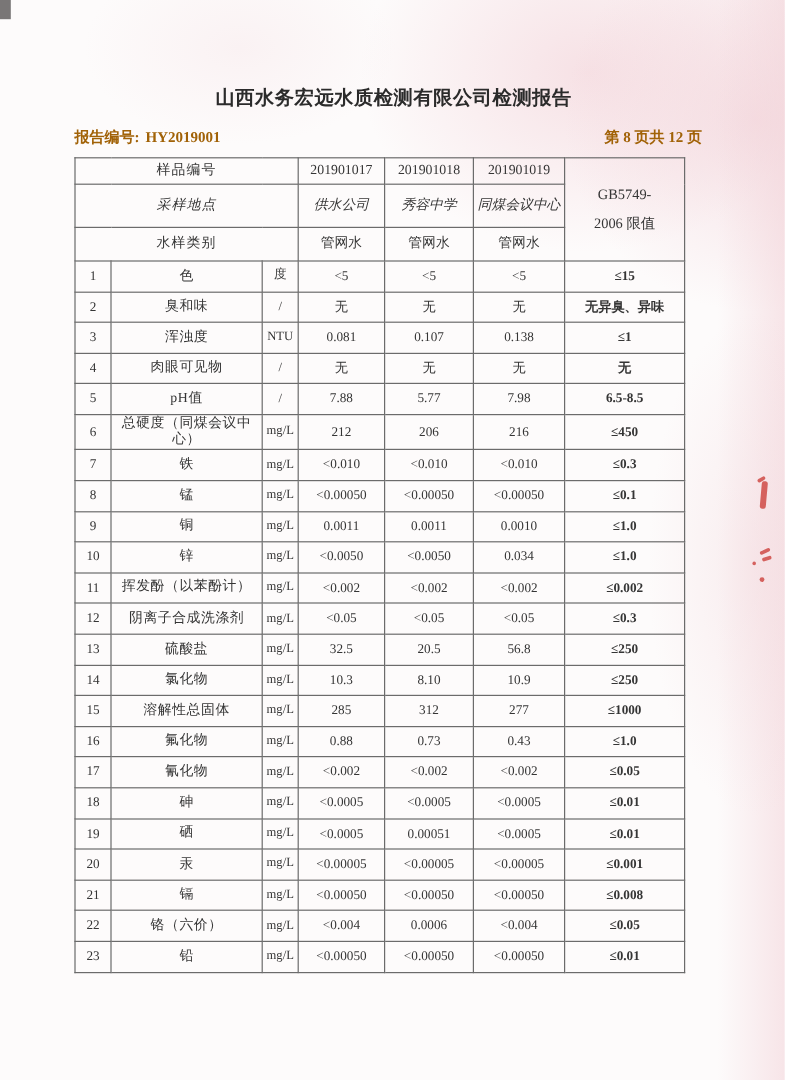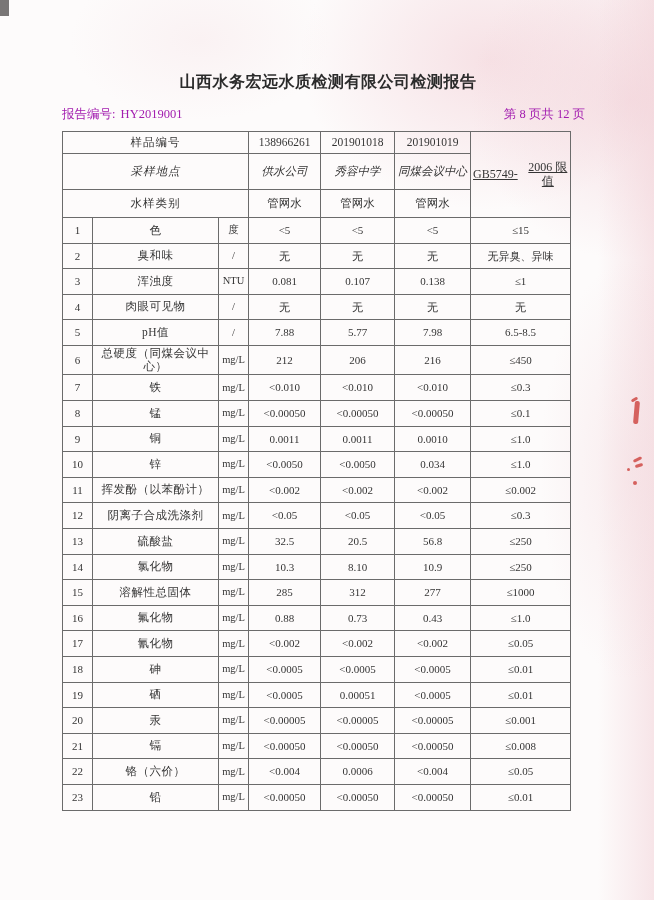--- a/index.html
+++ b/index.html
@@ -31,21 +31,21 @@
 
   .title {
     position:absolute; left:0; top:72px; width:632px;
     text-align:center; font-size:16px; font-weight:bold; color:#2b2b2b;
     letter-spacing:0.5px;
     margin-left:12px;
   }
   .meta {
     position:absolute; left:62px; right:69px; top:106px;
     display:flex; justify-content:space-between; align-items:baseline;
-    font-size:12.5px; font-weight:normal; color:#a21caf;
+    font-size:12.5px; font-weight:bold; color:#a16207;
   }
   .report-no span { margin-right:2px; }
 
   table.report-table {
     position:absolute; left:62px; top:131px;
     width:508px; height:675px;
     border-collapse:collapse; table-layout:fixed;
     font-size:11.5px; color:#353535;
   }
   .report-table td {
@@ -54,26 +54,26 @@
     line-height:1.15; padding:1px 2px;
     overflow:hidden;
   }
   tr.hrow-a { height:22px;margin-left:38px; }
   tr.hrow-b { height:36px;font-style:italic; }
   tr.hrow-c { height:28px;margin-left:16px; }
   tr.drow  { height:25.6px; }
   .hlabel { letter-spacing:1px; }
   .hval   { padding:1px 6px; }
   .limit-head { font-size:12px; }
-  .limit-head .lh-wrap { display:flex; flex-direction:row; gap:10px; align-items:center;text-decoration:underline; }
+  .limit-head .lh-wrap { display:flex; flex-direction:column; gap:10px; align-items:center; }
   .c-no   { font-size:11px; }
   .c-name { text-align:left; padding-left:8px; letter-spacing:0.5px; }
   .c-unit { font-size:10.5px; padding:1px 0; }
   .c-val  { font-size:11px; }
-  .c-limit{ font-size:11px; }
+  .c-limit{ font-size:11px;font-weight:bold; }
   .c-limit.small { font-size:11px; letter-spacing:0; }
 
   
   .red-mark { position:absolute; background:#cf4a45; opacity:.85; pointer-events:none; }
   .mark1  { left:634px; top:401px; width:5px; height:23px; border-radius:2px; transform:rotate(5deg); }
   .mark1b { left:631px; top:398px; width:7px; height:3px; border-radius:2px; transform:rotate(-30deg); }
   .mark2a { left:633px; top:458px; width:9px; height:3px; border-radius:2px; transform:rotate(-25deg); }
   .mark2b { left:635px; top:464px; width:8px; height:3px; border-radius:2px; transform:rotate(-18deg); }
   .mark2c { left:627px; top:468px; width:3px; height:3px; border-radius:50%; }
   .mark2d { left:633px; top:481px; width:4px; height:4px; border-radius:50%; }
@@ -106,21 +106,21 @@
         <col style="width:126px">
         <col style="width:30px">
       <col style="width:72px">
         <col style="width:74px">
         <col style="width:76px">
       <col style="width:100px">
     </colgroup>
     <tbody id="table-body">
       <tr class="hrow-a">
         <td colspan="3" class="hlabel">样品编号</td>
-        <td class="hval">138966261</td>
+        <td class="hval">201901017</td>
         <td class="hval">201901018</td>
         <td class="hval">201901019</td>
         <td rowspan="3" class="limit-head">
           <div class="lh-wrap">
             <span>GB5749-</span>
             <span>2006 限值</span>
           </div>
         </td>
       </tr>
       <tr class="hrow-b">

